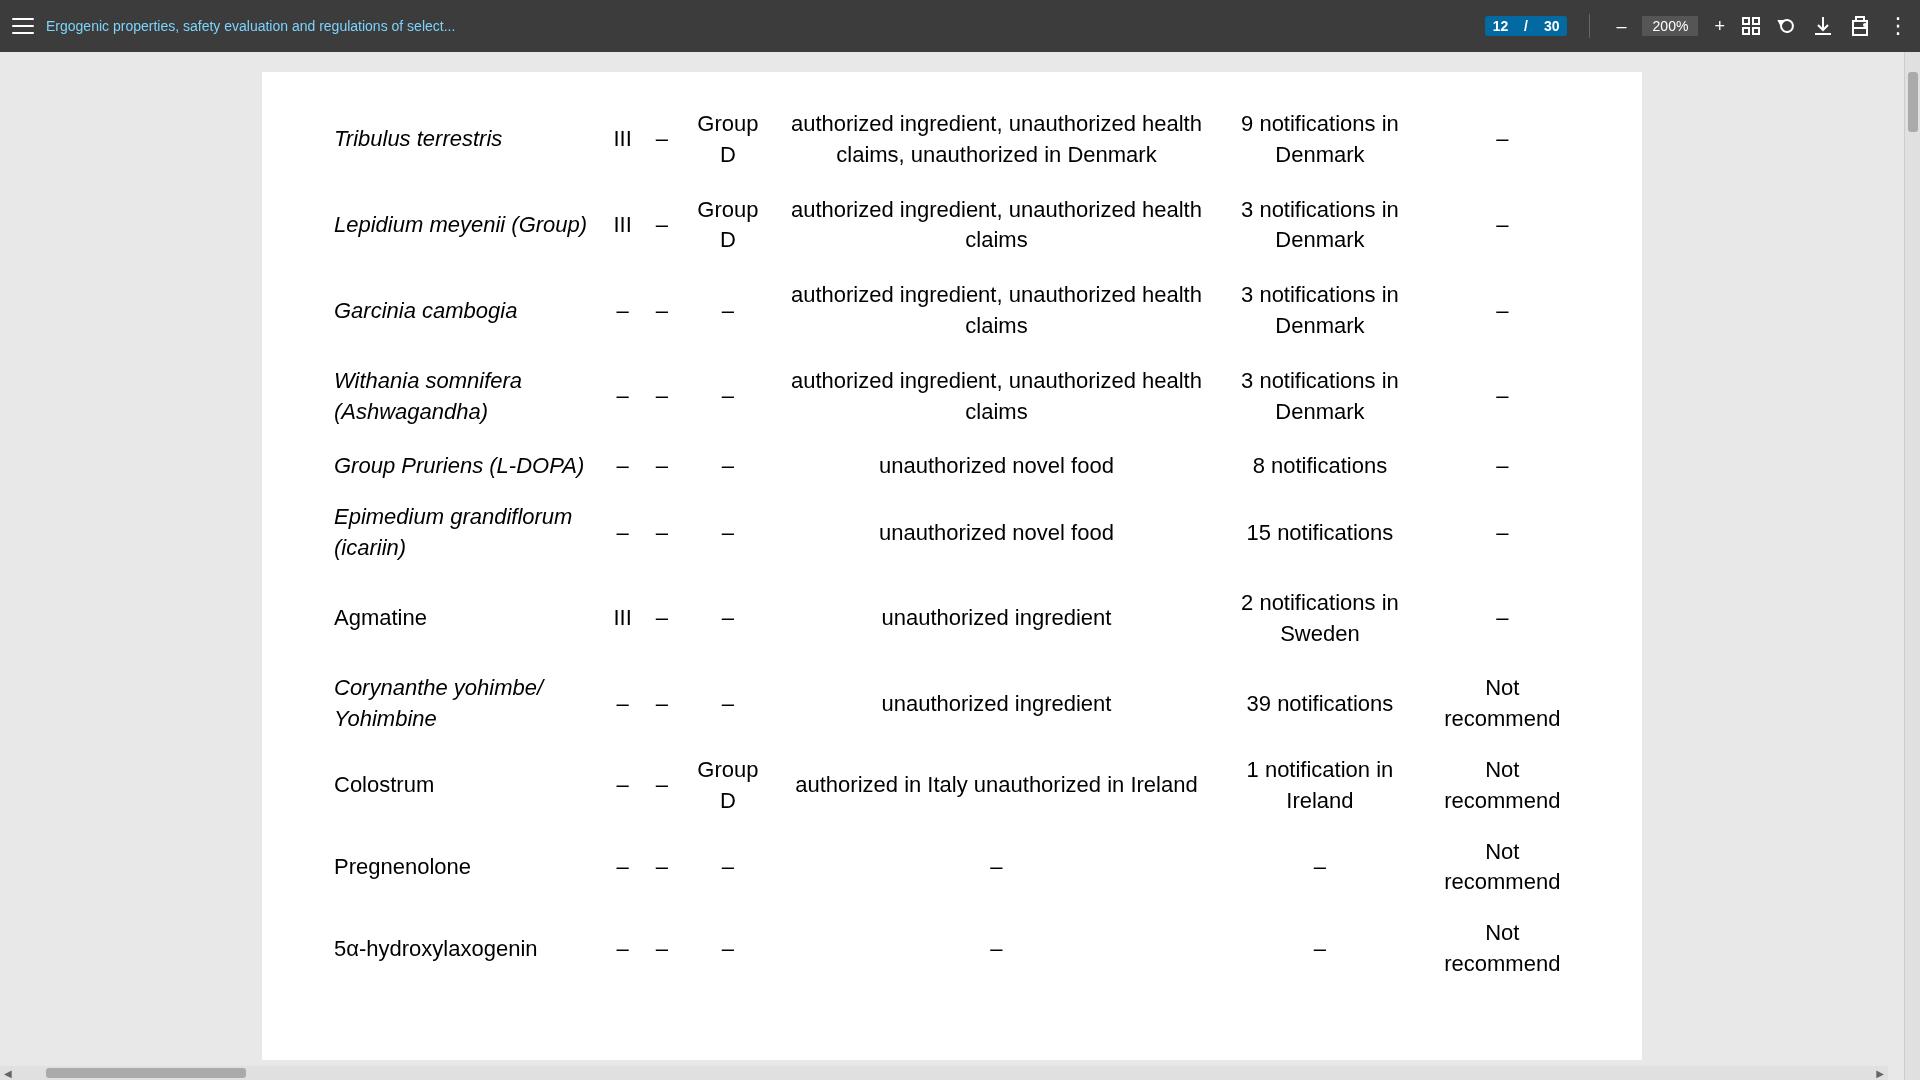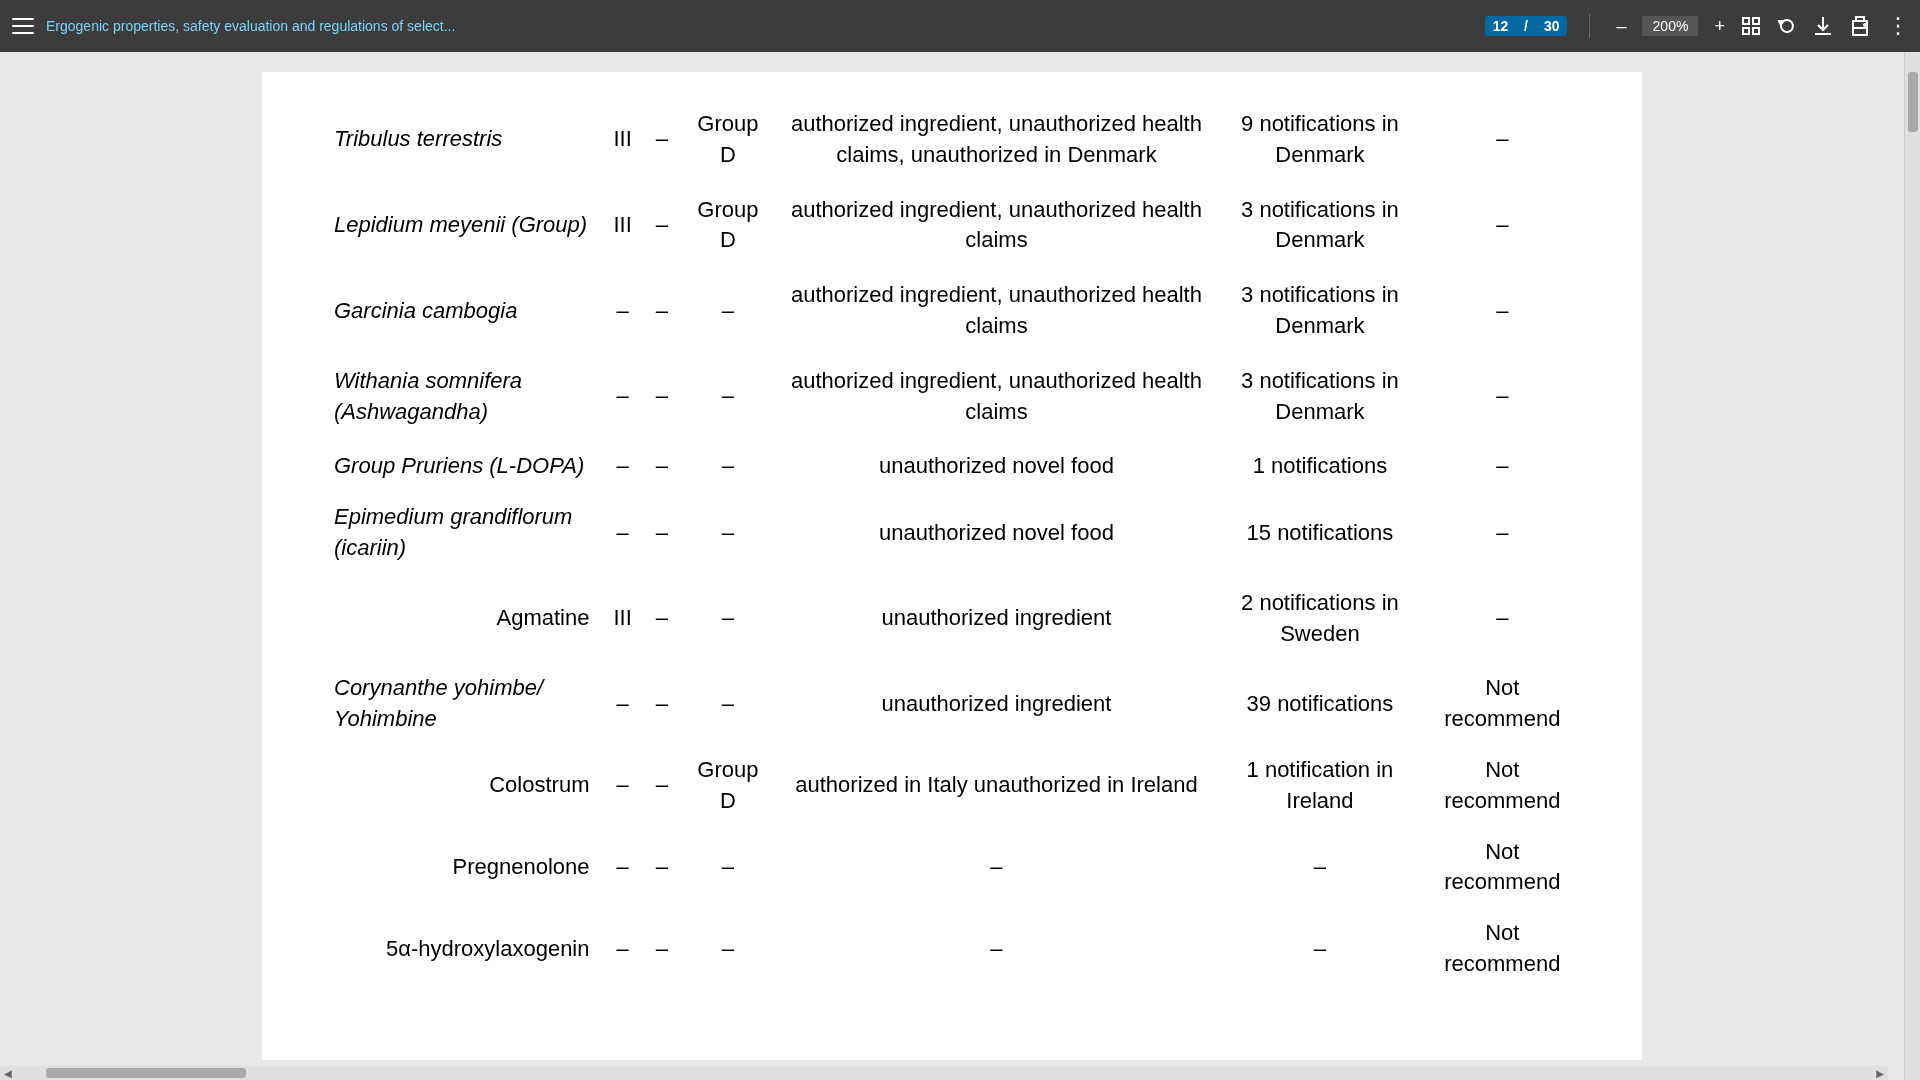--- a/index.html
+++ b/index.html
@@ -153,21 +153,20 @@
       text-align: center;
       font-size: 22px;
       line-height: 1.4;
     }
     .data-table td:first-child {
       text-align: left;
       font-style: italic;
     }
     .data-table td.normal-style {
       font-style: normal;
-      text-align: right;
     }
     .data-table tr {
       border-bottom: none;
     }
 
     
     .bottom-scrollbar {
       position: absolute;
       bottom: 0;
       left: 0;
@@ -295,21 +294,21 @@
               <td>3 notifications in Denmark</td>
               <td>–</td>
             </tr>
             <tr style="height: 4px;"></tr>
             <tr>
               <td><em>Group Pruriens (L-DOPA)</em></td>
               <td>–</td>
               <td>–</td>
               <td>–</td>
               <td>unauthorized novel food</td>
-              <td>1 notifications</td>
+              <td>8 notifications</td>
               <td>–</td>
             </tr>
             <tr>
               <td><em>Epimedium grandiflorum (icariin)</em></td>
               <td>–</td>
               <td>–</td>
               <td>–</td>
               <td>unauthorized novel food</td>
               <td>15 notifications</td>
               <td>–</td>

